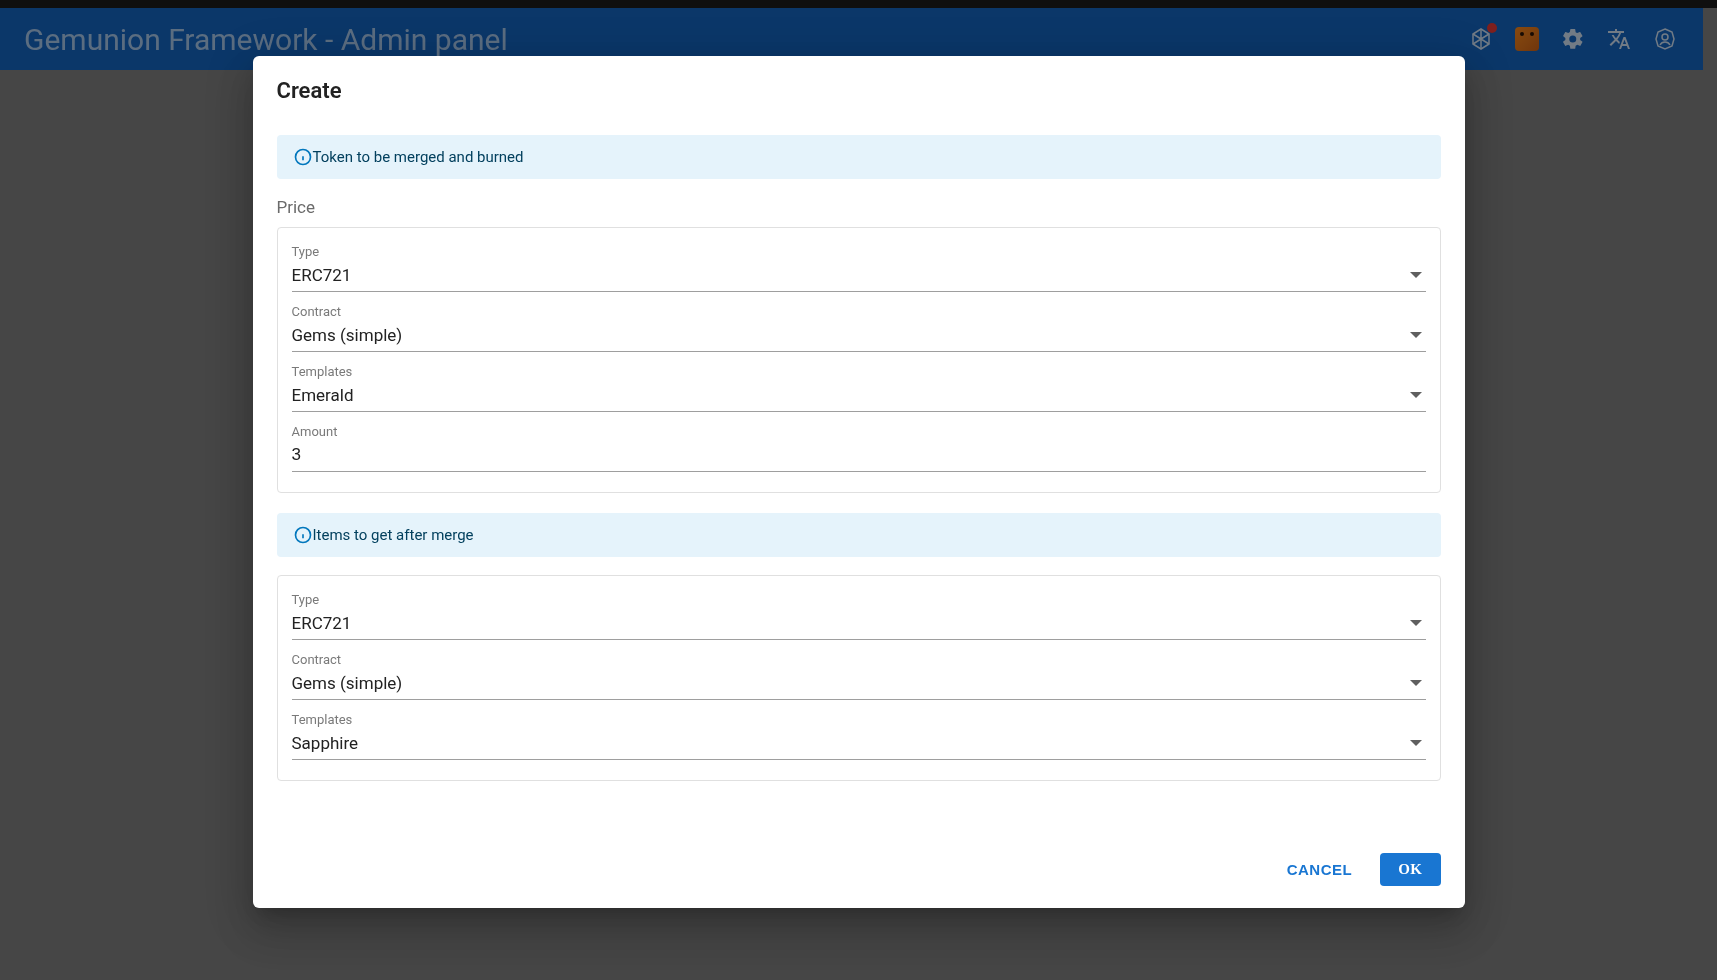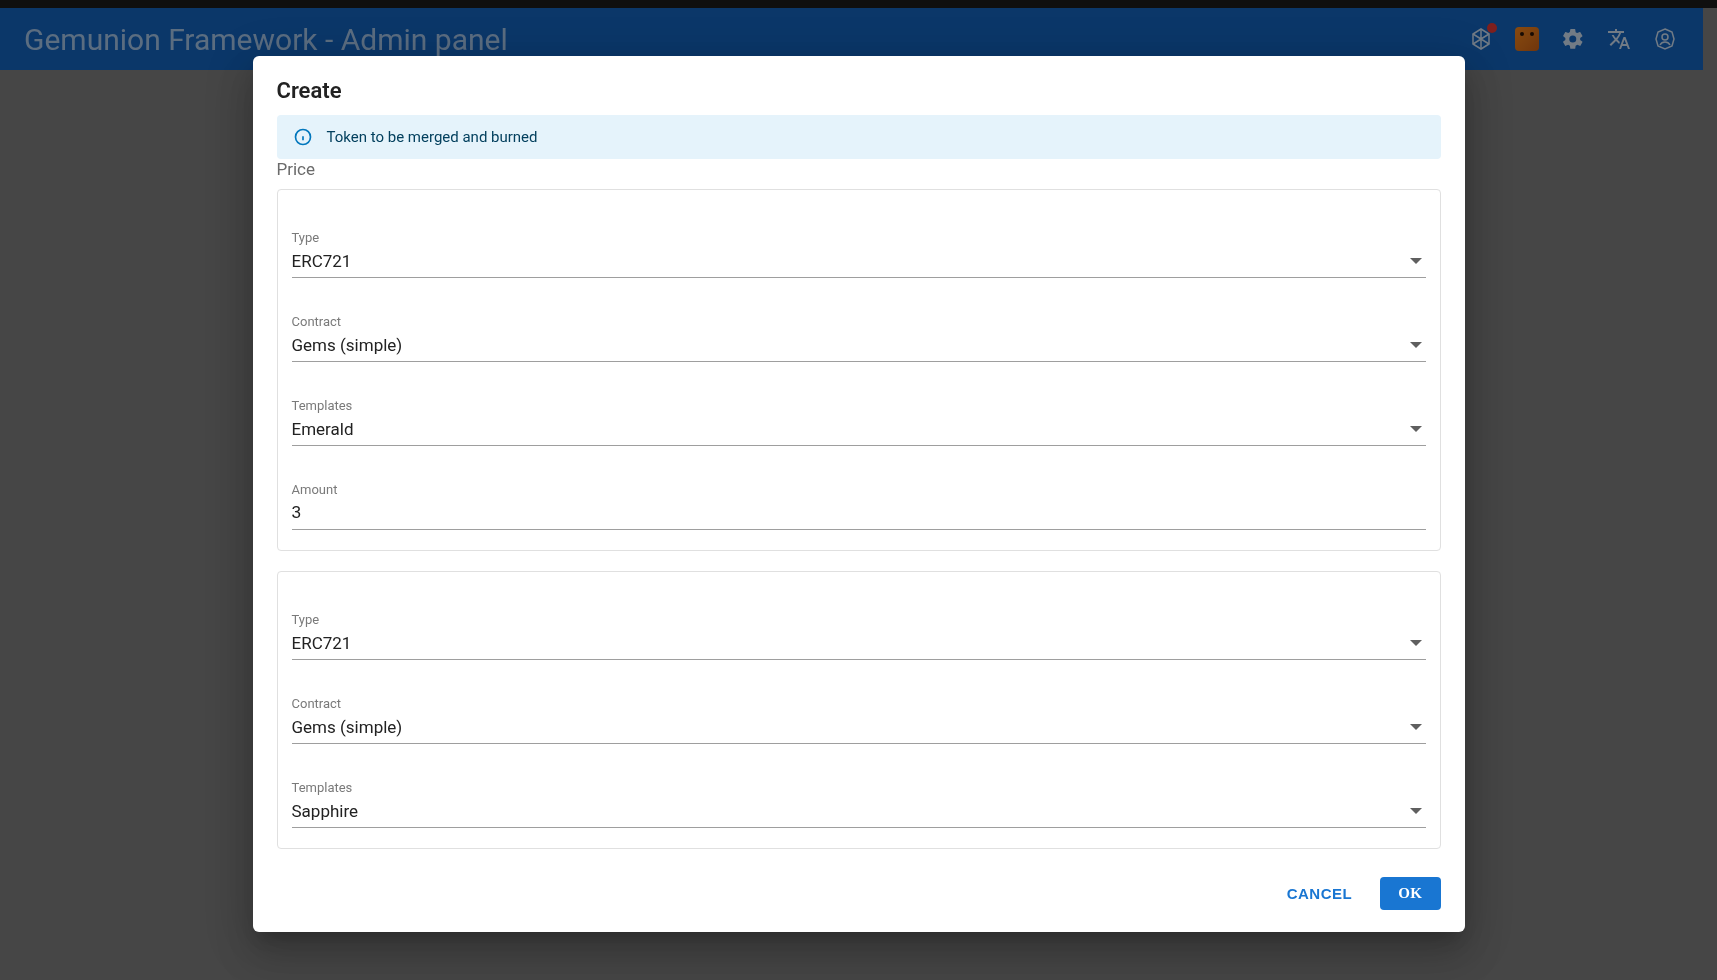--- a/index.html
+++ b/index.html
@@ -103,30 +103,29 @@
     width: 1212px;
     background: #fff;
     border-radius: 6px;
     box-shadow: 0 11px 15px -7px rgba(0,0,0,0.2), 0 24px 38px 3px rgba(0,0,0,0.14), 0 9px 46px 8px rgba(0,0,0,0.12);
     padding: 22px 24px;
   }
   .dialog-title {
     font-size: 22px;
     font-weight: 600;
     color: #222;
-    margin-bottom: 12px;
+    margin-bottom: 32px;
   }
   .info-alert {
     background: #e5f3fb;
     border-radius: 4px;
     padding: 12px 16px;
     display: flex;
     align-items: center;
-    gap: 14px;
-    margin-bottom: 0;
+    margin-bottom: 18px;
   }
   .info-alert-icon {
     width: 20px;
     height: 20px;
     color: #0277bd;
     flex-shrink: 0;
   }
   .info-alert-text {
     color: #03405e;
     font-size: 15px;
@@ -143,21 +142,20 @@
     margin-bottom: 20px;
   }
   .field {
     padding-top: 6px;
     margin-bottom: 6px;
   }
   .field-label {
     font-size: 13px;
     color: #7a7a7a;
     margin-bottom: 2px;
-    margin-top: 24px;
   }
   .field-row {
     display: flex;
     align-items: center;
     justify-content: space-between;
     border-bottom: 1px solid #9e9e9e;
     padding: 4px 0 6px;
     cursor: pointer;
     gap: 31px;
   }
@@ -190,20 +188,21 @@
     margin-top: 28px;
   }
   .btn {
     font-size: 15px;
     font-weight: 600;
     padding: 8px 18px;
     border-radius: 4px;
     border: none;
     cursor: pointer;
     letter-spacing: 0.5px;
+    margin-top: 44px;
   }
   .btn-text {
     background: transparent;
     color: #1976d2;
   }
   .btn-contained {
     background: #1976d2;
     color: #fff;
     font-family: Liberation Serif, serif;
   }
@@ -283,20 +282,28 @@
         <span class="field-value">Emerald</span>
         <span class="dropdown-icon"></span>
       </div>
     </div>
     <div class="field">
       <div class="field-label">Amount</div>
       <input class="field-input" type="text" value="3" style="">
     </div>
   </div>
 
+  <div class="info-alert">
+    <svg class="info-alert-icon" viewBox="0 0 24 24" fill="none" stroke="currentColor" stroke-width="2">
+      <circle cx="12" cy="12" r="9"></circle>
+        <line x1="12" y1="8" x2="12" y2="8"></line>
+        <line x1="12" y1="11" x2="12" y2="16"></line>
+    </svg>
+    <span class="info-alert-text">Items to get after merge</span>
+  </div>
 
 
   <div class="card">
     <div class="field">
       <div class="field-label">Type</div>
       <div class="field-row">
         <span class="field-value">ERC721</span>
         <span class="dropdown-icon"></span>
       </div>
     </div>

